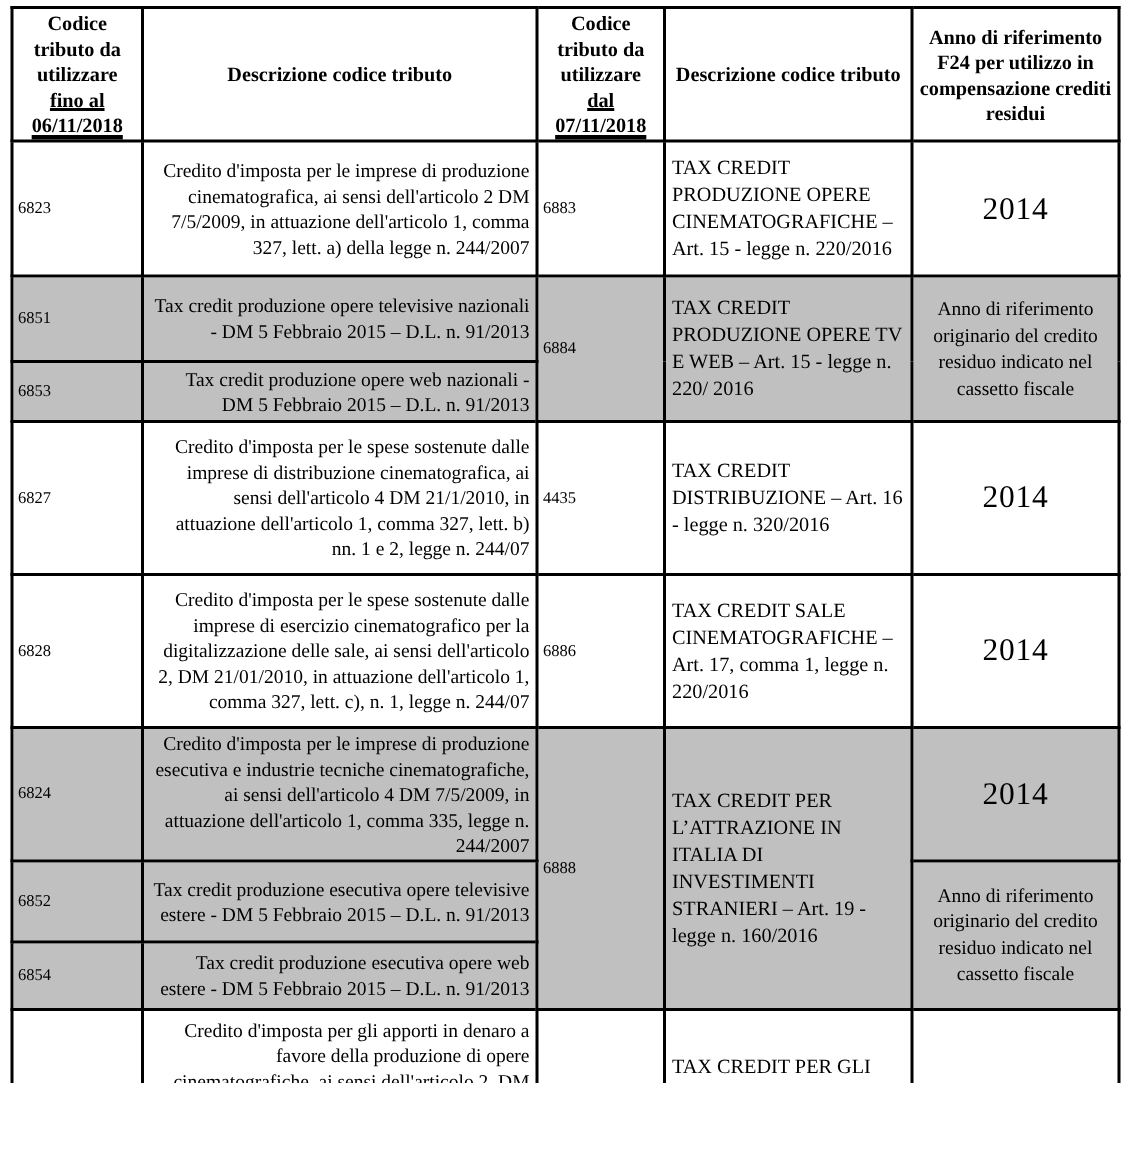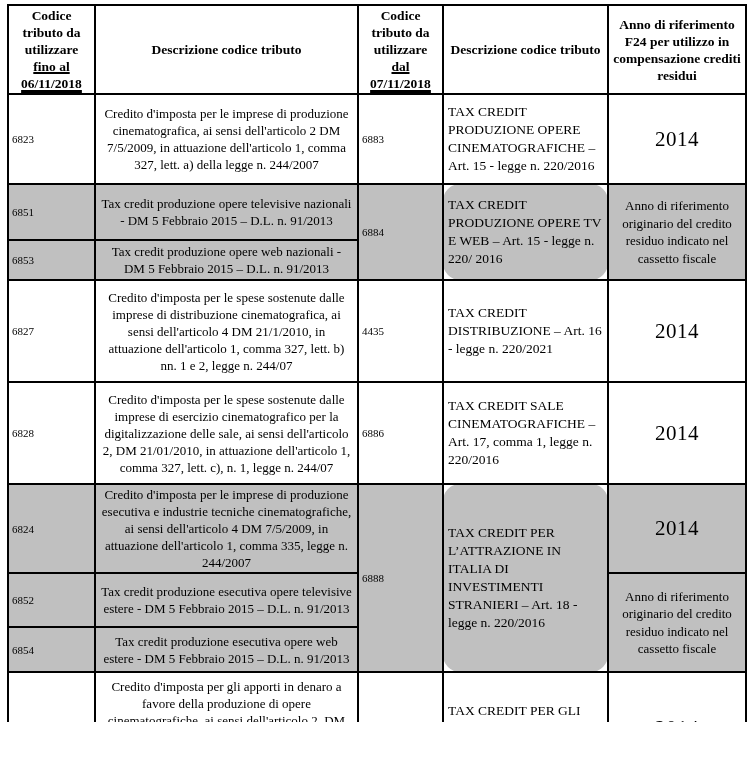--- a/index.html
+++ b/index.html
@@ -34,33 +34,32 @@
     vertical-align: middle;
   }
   .u1 { display: block; text-decoration: underline; text-decoration-thickness: 2px; }
   .u2 { display: block; text-decoration: underline; text-decoration-thickness: 3.5px; }
   td.code {
     text-align: left;
     vertical-align: middle;
     font-size: 11px;
   }
   td.desc {
-    text-align: center;
+    text-align: right;
     vertical-align: middle;
     font-size: 13px;
     line-height: 17px;
     padding: 1px 4px 1px 4px;
   }
   td.newdesc {
     text-align: left;
     vertical-align: middle;
     font-size: 13.5px;
     line-height: 18px;
     padding: 2px 4px;
-    border-radius: 17px;
   }
   td.year {
     text-align: center;
     vertical-align: middle;
     padding: 12px 4px;
   }
   .year-big { font-size: 21px; letter-spacing: 0.5px; }
   .year-note { font-size: 13px; line-height: 17.5px; display: inline-block; }
   tr.shaded td { background: #c0c0c0; }
 </style>
@@ -112,37 +111,37 @@
       </tr>
       <tr class="shaded" style="height:37px">
         <td class="code">6853</td>
         <td class="desc">Tax credit produzione opere web nazionali - DM 5 Febbraio 2015 – D.L. n. 91/2013</td>
       </tr>
 
       <tr style="height:102px">
         <td class="code">6827</td>
         <td class="desc">Credito d'imposta per le spese sostenute dalle imprese di distribuzione cinematografica, ai sensi dell'articolo 4 DM 21/1/2010, in attuazione dell'articolo 1, comma 327, lett. b) nn. 1 e 2, legge n. 244/07</td>
         <td class="code">4435</td>
-        <td class="newdesc">TAX CREDIT DISTRIBUZIONE – Art. 16 - legge n. 220/2021</td>
+        <td class="newdesc">TAX CREDIT DISTRIBUZIONE – Art. 16 - legge n. 320/2016</td>
         <td class="year"><span class="year-big">2014</span></td>
       </tr>
 
       <tr style="height:102px">
         <td class="code">6828</td>
         <td class="desc">Credito d'imposta per le spese sostenute dalle imprese di esercizio cinematografico per la digitalizzazione delle sale, ai sensi dell'articolo 2, DM 21/01/2010, in attuazione dell'articolo 1, comma 327, lett. c), n. 1, legge n. 244/07</td>
         <td class="code">6886</td>
         <td class="newdesc">TAX CREDIT SALE CINEMATOGRAFICHE – Art. 17, comma 1, legge n. 220/2016</td>
         <td class="year"><span class="year-big">2014</span></td>
       </tr>
 
       <tr class="shaded" style="height:84px">
         <td class="code">6824</td>
         <td class="desc">Credito d'imposta per le imprese di produzione esecutiva e industrie tecniche cinematografiche, ai sensi dell'articolo 4 DM 7/5/2009, in attuazione dell'articolo 1, comma 335, legge n. 244/2007</td>
         <td class="code" rowspan="3">6888</td>
-        <td class="newdesc" rowspan="3">TAX CREDIT PER L’ATTRAZIONE IN ITALIA DI INVESTIMENTI STRANIERI – Art. 18 - legge n. 220/2016</td>
+        <td class="newdesc" rowspan="3">TAX CREDIT PER L’ATTRAZIONE IN ITALIA DI INVESTIMENTI STRANIERI – Art. 19 - legge n. 160/2016</td>
         <td class="year"><span class="year-big">2014</span></td>
       </tr>
       <tr class="shaded" style="height:54px">
         <td class="code">6852</td>
         <td class="desc">Tax credit produzione esecutiva opere televisive estere - DM 5 Febbraio 2015 – D.L. n. 91/2013</td>
         <td class="year" rowspan="2"><span class="year-note">Anno di riferimento originario del credito residuo indicato nel cassetto fiscale</span></td>
       </tr>
       <tr class="shaded" style="height:45px">
         <td class="code">6854</td>
         <td class="desc">Tax credit produzione esecutiva opere web estere - DM 5 Febbraio 2015 – D.L. n. 91/2013</td>

